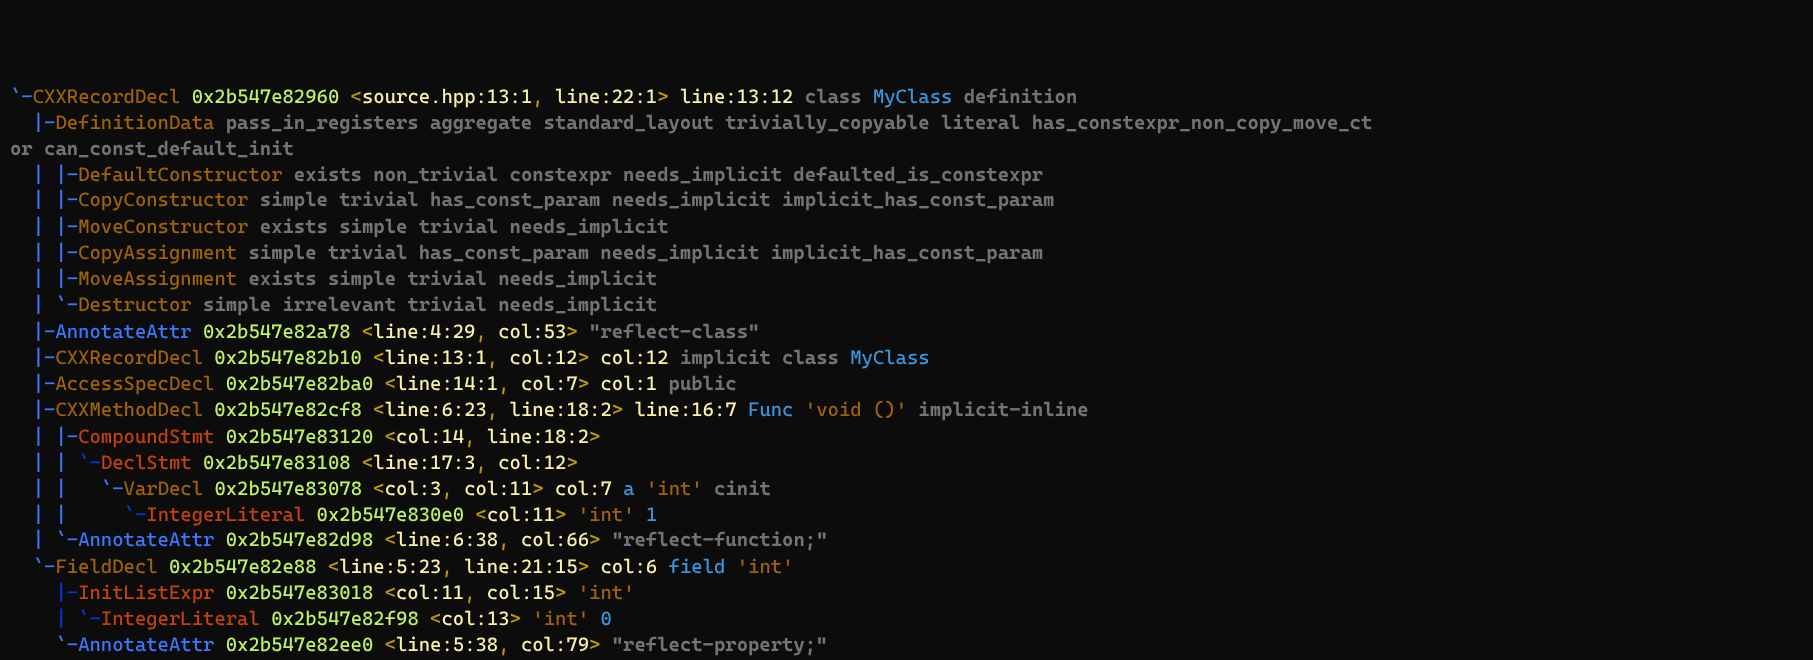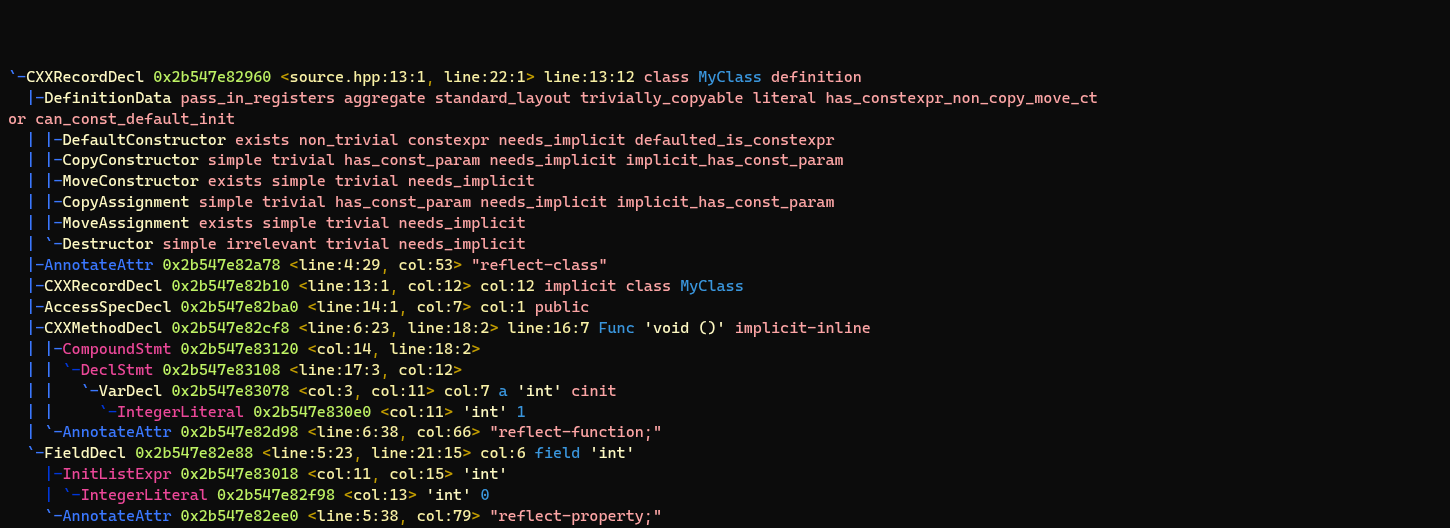--- a/index.html
+++ b/index.html
@@ -7,27 +7,27 @@
     padding: 4px 8px;
     background: #0c0c0c;
     color: #cccccc;
     font-family: "Cascadia Mono", "Consolas", "Menlo", "Monaco", monospace;
     font-size: 15.5px;
     line-height: 1.35;
     white-space: pre;
     letter-spacing: 0px;
   }
   .b  { color: #3b78ff; }   
-  .g  { color: #fef9c3; margin-top: 40px; }   
+  .g  { color: #a16207; margin-top: 40px; }   
   .y  { color: #bef264; }   
   .o  { color: #f9f1a5; margin-top: 18px; }   
   .lo { color: #c19c00; }   
-  .m  { color: #ec4899; margin-top: 17px; }   
+  .m  { color: #c2410c; margin-top: 17px; }   
   .cy { color: #3a96dd; margin-top: 12px; }   
-  .gr { color: #fca5a5; }   
+  .gr { color: #737373; font-weight: bold; }   
   .bl2{ color: #0037da; }   
 </style>
 </head>
 <body>
 
 
 <div id="ast-output"><div><span class="b">`-</span><span class="g">CXXRecordDecl</span><span class="y"> 0x2b547e82960 </span><span class="lo">&lt;</span><span class="o">source.hpp:13:1</span><span class="lo">, </span><span class="o">line:22:1</span><span class="lo">&gt;</span><span class="gr"> </span><span class="o">line:13:12</span><span class="gr"> class </span><span class="cy">MyClass</span><span class="gr"> definition</span></div><div><span class="b">  |-</span><span class="g">DefinitionData</span><span class="gr"> pass_in_registers aggregate standard_layout trivially_copyable literal has_constexpr_non_copy_move_ct</span></div><div><span class="gr">or can_const_default_init</span></div><div><span class="b">  |</span><span class="gr"> </span><span class="b">|-</span><span class="g">DefaultConstructor</span><span class="gr"> exists non_trivial constexpr needs_implicit defaulted_is_constexpr</span></div><div><span class="b">  |</span><span class="gr"> </span><span class="b">|-</span><span class="g">CopyConstructor</span><span class="gr"> simple trivial has_const_param needs_implicit implicit_has_const_param</span></div><div><span class="b">  |</span><span class="gr"> </span><span class="b">|-</span><span class="g">MoveConstructor</span><span class="gr"> exists simple trivial needs_implicit</span></div><div><span class="b">  |</span><span class="gr"> </span><span class="b">|-</span><span class="g">CopyAssignment</span><span class="gr"> simple trivial has_const_param needs_implicit implicit_has_const_param</span></div><div><span class="b">  |</span><span class="gr"> </span><span class="b">|-</span><span class="g">MoveAssignment</span><span class="gr"> exists simple trivial needs_implicit</span></div><div><span class="b">  |</span><span class="gr"> </span><span class="b">`-</span><span class="g">Destructor</span><span class="gr"> simple irrelevant trivial needs_implicit</span></div><div><span class="b">  |-</span><span class="b">AnnotateAttr</span><span class="y"> 0x2b547e82a78 </span><span class="lo">&lt;</span><span class="o">line:4:29</span><span class="lo">, </span><span class="o">col:53</span><span class="lo">&gt;</span><span class="gr"> "reflect-class"</span></div><div><span class="b">  |-</span><span class="g">CXXRecordDecl</span><span class="y"> 0x2b547e82b10 </span><span class="lo">&lt;</span><span class="o">line:13:1</span><span class="lo">, </span><span class="o">col:12</span><span class="lo">&gt;</span><span class="gr"> </span><span class="o">col:12</span><span class="gr"> implicit class </span><span class="cy">MyClass</span></div><div><span class="b">  |-</span><span class="g">AccessSpecDecl</span><span class="y"> 0x2b547e82ba0 </span><span class="lo">&lt;</span><span class="o">line:14:1</span><span class="lo">, </span><span class="o">col:7</span><span class="lo">&gt;</span><span class="gr"> </span><span class="o">col:1</span><span class="gr"> public</span></div><div><span class="b">  |-</span><span class="g">CXXMethodDecl</span><span class="y"> 0x2b547e82cf8 </span><span class="lo">&lt;</span><span class="o">line:6:23</span><span class="lo">, </span><span class="o">line:18:2</span><span class="lo">&gt;</span><span class="gr"> </span><span class="o">line:16:7</span><span class="gr"> </span><span class="cy">Func</span><span class="gr"> </span><span class="g">'void ()'</span><span class="gr"> implicit-inline</span></div><div><span class="b">  |</span><span class="gr"> </span><span class="b">|-</span><span class="m">CompoundStmt</span><span class="y"> 0x2b547e83120 </span><span class="lo">&lt;</span><span class="o">col:14</span><span class="lo">, </span><span class="o">line:18:2</span><span class="lo">&gt;</span></div><div><span class="b">  |</span><span class="gr"> </span><span class="b">|</span><span class="gr"> </span><span class="bl2">`-</span><span class="m">DeclStmt</span><span class="y"> 0x2b547e83108 </span><span class="lo">&lt;</span><span class="o">line:17:3</span><span class="lo">, </span><span class="o">col:12</span><span class="lo">&gt;</span></div><div><span class="b">  |</span><span class="gr"> </span><span class="b">|</span><span class="gr">   </span><span class="b">`-</span><span class="g">VarDecl</span><span class="y"> 0x2b547e83078 </span><span class="lo">&lt;</span><span class="o">col:3</span><span class="lo">, </span><span class="o">col:11</span><span class="lo">&gt;</span><span class="gr"> </span><span class="o">col:7</span><span class="gr"> </span><span class="cy">a</span><span class="gr"> </span><span class="g">'int'</span><span class="gr"> cinit</span></div><div><span class="b">  |</span><span class="gr"> </span><span class="b">|</span><span class="gr">     </span><span class="bl2">`-</span><span class="m">IntegerLiteral</span><span class="y"> 0x2b547e830e0 </span><span class="lo">&lt;</span><span class="o">col:11</span><span class="lo">&gt;</span><span class="gr"> </span><span class="g">'int'</span><span class="gr"> </span><span class="cy">1</span></div><div><span class="b">  |</span><span class="gr"> </span><span class="b">`-</span><span class="b">AnnotateAttr</span><span class="y"> 0x2b547e82d98 </span><span class="lo">&lt;</span><span class="o">line:6:38</span><span class="lo">, </span><span class="o">col:66</span><span class="lo">&gt;</span><span class="gr"> "reflect-function;"</span></div><div><span class="b">  `-</span><span class="g">FieldDecl</span><span class="y"> 0x2b547e82e88 </span><span class="lo">&lt;</span><span class="o">line:5:23</span><span class="lo">, </span><span class="o">line:21:15</span><span class="lo">&gt;</span><span class="gr"> </span><span class="o">col:6</span><span class="gr"> </span><span class="cy">field</span><span class="gr"> </span><span class="g">'int'</span></div><div><span class="bl2">    |-</span><span class="m">InitListExpr</span><span class="y"> 0x2b547e83018 </span><span class="lo">&lt;</span><span class="o">col:11</span><span class="lo">, </span><span class="o">col:15</span><span class="lo">&gt;</span><span class="gr"> </span><span class="g">'int'</span></div><div><span class="bl2">    |</span><span class="gr"> </span><span class="bl2">`-</span><span class="m">IntegerLiteral</span><span class="y"> 0x2b547e82f98 </span><span class="lo">&lt;</span><span class="o">col:13</span><span class="lo">&gt;</span><span class="gr"> </span><span class="g">'int'</span><span class="gr"> </span><span class="cy">0</span></div><div><span class="b">    `-</span><span class="b">AnnotateAttr</span><span class="y"> 0x2b547e82ee0 </span><span class="lo">&lt;</span><span class="o">line:5:38</span><span class="lo">, </span><span class="o">col:79</span><span class="lo">&gt;</span><span class="gr"> "reflect-property;"</span></div></div>
 
 
 

